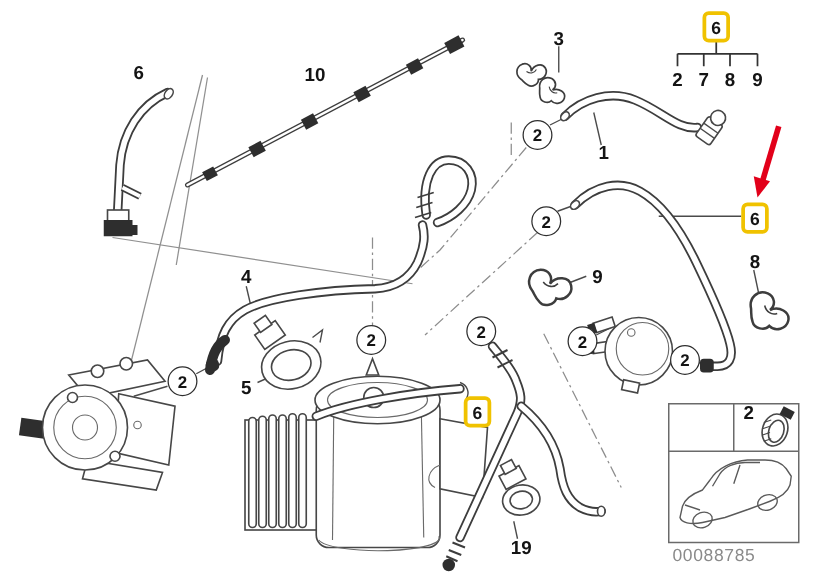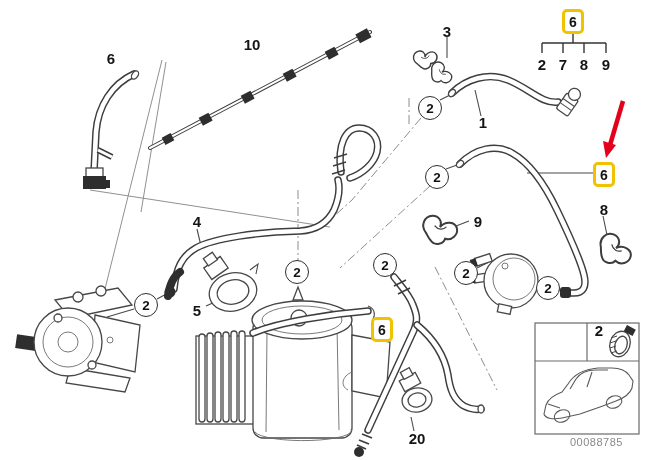--- a/index.html
+++ b/index.html
@@ -7,21 +7,21 @@
           font-family:"Liberation Sans",sans-serif;}
   .art{position:absolute;left:0;top:0;}
   .lbl{position:absolute;transform:translateX(-50%);font-weight:bold;font-size:15px;color:#141414;
        line-height:16px;white-space:nowrap;}
   .hl{position:absolute;width:22px;height:25px;border:3px solid #F0C200;border-radius:5px;
       background:#fff;box-sizing:border-box;display:flex;align-items:center;justify-content:center;
       font-weight:bold;font-size:14px;color:#141414;}
   .circ{position:absolute;width:24px;height:24px;border:1.6px solid #2e2e2e;border-radius:50%;
       background:#fff;box-sizing:border-box;display:flex;align-items:center;justify-content:center;
       font-weight:bold;font-size:13.5px;color:#141414;}
-  .code{position:absolute;font-size:11px;color:#8a8a8a;letter-spacing:0.5px;margin-left:32px;}
+  .code{position:absolute;font-size:14px;color:#8a8a8a;letter-spacing:0.5px;}
   svg .tubeO{fill:none;stroke:#3d3d3d;stroke-width:7.5;stroke-linecap:round;}
   svg .tubeI{fill:none;stroke:#ffffff;stroke-width:4.6;stroke-linecap:round;}
   svg .pipeO{fill:none;stroke:#3d3d3d;stroke-width:4;stroke-linecap:round;}
   svg .pipeI{fill:none;stroke:#ffffff;stroke-width:2;stroke-linecap:round;}
   svg .ln{stroke:#4a4a4a;stroke-width:1.1;fill:none;}
   svg .thin{stroke:#909090;stroke-width:1;fill:none;}
   svg .ph{stroke:#8d8d8d;stroke-width:1;fill:none;stroke-dasharray:9 3 2 3;}
   svg .sk{stroke:#474747;stroke-width:1.3;fill:#ffffff;}
   svg .skl{stroke:#6a6a6a;stroke-width:0.9;fill:none;}
   svg .dark{fill:#2e2e2e;stroke:none;}
@@ -266,28 +266,28 @@
       <path d="M544,414 L546,405 C548,399 554,395 562,392 L568,384 C574,374 586,369 598,368 L612,368 C620,368 626,371 629,375 L633,381 L632,388 C630,394 624,398 616,401 L600,407 L580,414 L562,418 C552,420 545,418 544,414 Z"></path>
       <path d="M570,389 L576,379 C580,373 588,370 596,370 L608,370"></path>
       <line x1="592" y1="372" x2="587" y2="387"></line>
       <ellipse cx="562" cy="416" rx="8" ry="6" transform="rotate(-20 562 416)"></ellipse>
       <ellipse cx="614" cy="402" rx="8" ry="6" transform="rotate(-20 614 402)"></ellipse>
       <path d="M548,404 L560,408"></path>
     </g>
   </svg>
 
   <div class="lbl" style="left:111px;top:51px">6</div>
-  <div class="lbl" style="left:252px;top:37px">10</div>
+  <div class="lbl" style="left:252px;top:53px">10</div>
   <div class="lbl" style="left:447px;top:24px">3</div>
   <div class="lbl" style="left:483px;top:115px">1</div>
   <div class="lbl" style="left:197px;top:214px">4</div>
   <div class="lbl" style="left:197px;top:303px">5</div>
   <div class="lbl" style="left:478px;top:214px">9</div>
   <div class="lbl" style="left:604px;top:202px">8</div>
-  <div class="lbl" style="left:417px;top:431px">20</div>
+  <div class="lbl" style="left:417px;top:431px">19</div>
 
   <div class="lbl" style="left:542px;top:57px">2</div>
   <div class="lbl" style="left:563px;top:57px">7</div>
   <div class="lbl" style="left:584px;top:57px">8</div>
   <div class="lbl" style="left:606px;top:57px">9</div>
 
   <div class="hl" style="left:562px;top:9px">6</div>
   <div class="hl" style="left:593px;top:162px">6</div>
   <div class="hl" style="left:371px;top:317px">6</div>
 

